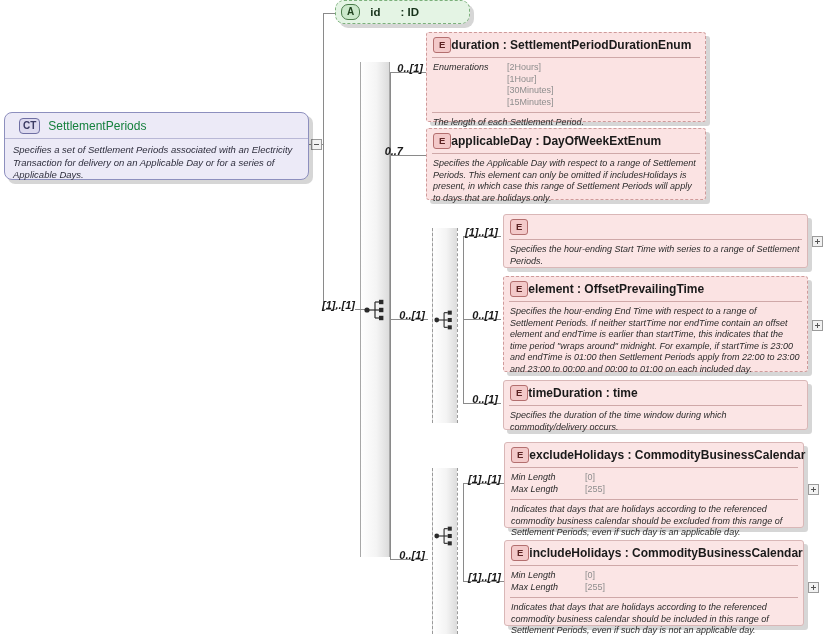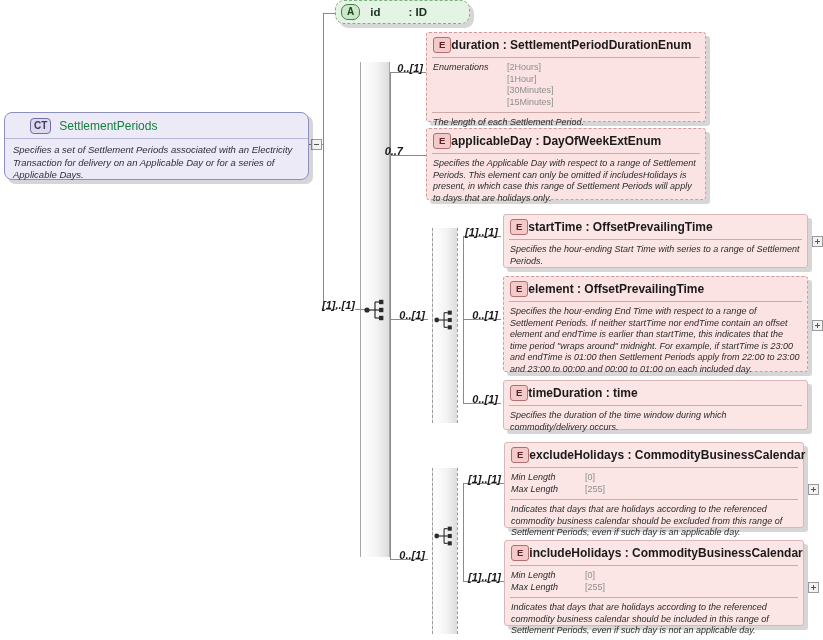--- a/index.html
+++ b/index.html
@@ -39,21 +39,21 @@
   
   .ct-box {
     border: 1px solid #8d8fbe;
     background: #eceaf7;
     border-radius: 8px;
   }
   .ct-head {
     display: flex;
     align-items: center;
     gap: 8px;
-    padding: 5px 8px 4px 25px;
+    padding: 5px 8px 4px 14px;
     border-bottom: 1px solid #b9b8d6;
   }
   .ct-badge {
     display: inline-block;
     border: 1px solid #6f6fa3;
     border-radius: 4px;
     background: #dcd9ef;
     color: #3b3b63;
     font-size: 10px;
     font-weight: bold;
@@ -101,21 +101,21 @@
   .attr-name {
     font-size: 11.5px;
     font-weight: bold;
     color: #16321a;
     margin-left: 10px;
   }
   .attr-type {
     font-size: 11.5px;
     font-weight: bold;
     color: #16321a;
-    margin-left: 28px;
+    margin-left: 20px;
   }
 
   
   .el-box {
     border: 1px dashed #cf9a9a;
     background: #fbe3e3;
     border-radius: 3px;
   }
   .el-box.solid {
     border: 1px solid #d9b7b7;
@@ -357,21 +357,20 @@
       <span class="el-title">applicableDay : DayOfWeekExtEnum</span>
     </div>
     <div class="el-sep"></div>
     <div class="el-doc">Specifies the Applicable Day with respect to a range of Settlement Periods. This element can only be omitted if includesHolidays is present, in which case this range of Settlement Periods will apply to days that are holidays only.</div>
   </div>
 
   <div class="shadow" style="left:507px; top:218px; width:305px; height:54px; border-radius:3px;"></div>
   <div class="node el-box solid" style="left:503px; top:214px; width:305px; height:54px;">
     <div class="el-head">
       <span class="e-badge">E</span>
-      <span class="el-title">startTime : OffsetPrevailingTime</span>
     </div>
     <div class="el-sep"></div>
     <div class="el-doc">Specifies the hour-ending Start Time with series to a range of Settlement Periods.</div>
   </div>
   <div class="toggle plus" style="left:812px; top:236px;"></div>
 
   <div class="shadow" style="left:507px; top:280px; width:305px; height:96px; border-radius:3px;"></div>
   <div class="node el-box" style="left:503px; top:276px; width:305px; height:96px;">
     <div class="el-head">
       <span class="e-badge">E</span>

